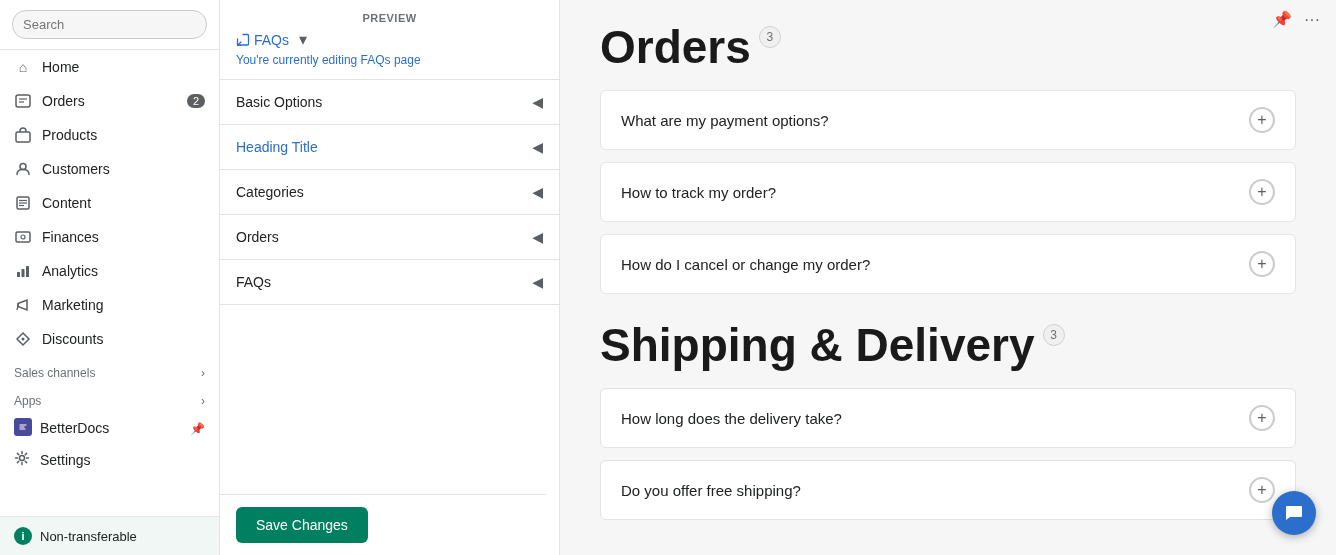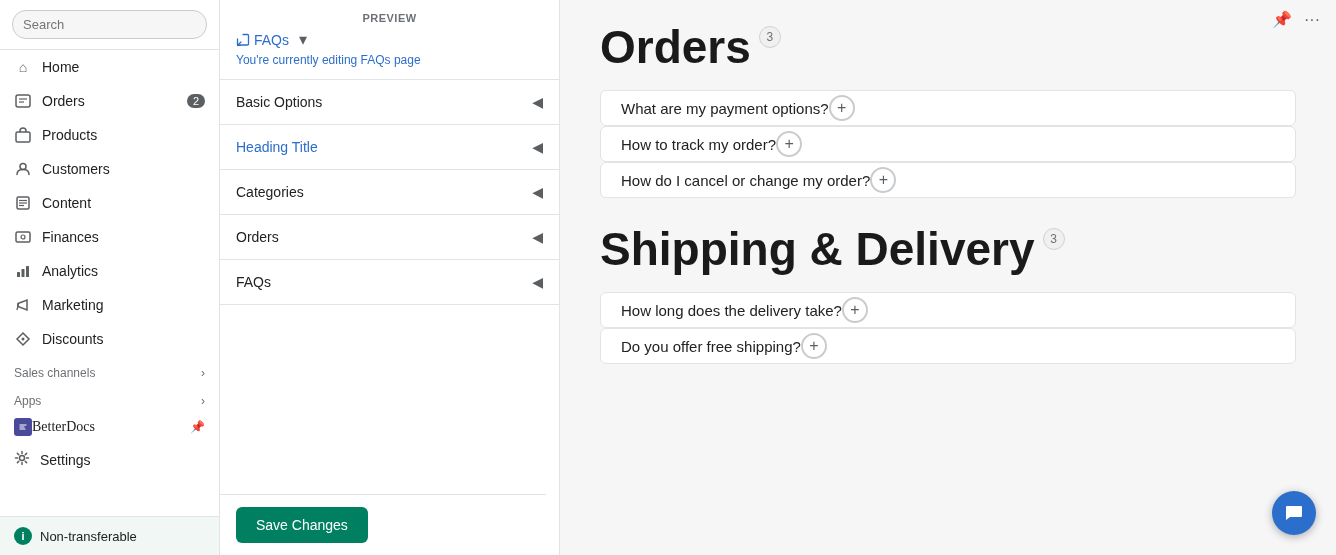--- a/index.html
+++ b/index.html
@@ -42,21 +42,21 @@
     .sidebar-item .badge {
       margin-left: auto;
       background: #5c5f62;
       color: #fff;
       border-radius: 10px;
       font-size: 11px;
       padding: 1px 6px;
     }
     .sidebar-divider { font-size: 12px; color: #6d7175; padding: 10px 14px 4px; font-weight: 500; display: flex; align-items: center; justify-content: space-between; }
     .sidebar-apps-item {
-      display: flex; align-items: center; padding: 6px 14px; font-size: 14px; gap: 0; cursor: pointer; color: #202223; font-family: Liberation Serif, serif;
+      display: flex; align-items: flex-end; padding: 6px 14px; font-size: 14px; gap: 8px; cursor: pointer; color: #202223;
     }
     .sidebar-apps-item .app-icon { width: 18px; height: 18px; background: #4a4a9c; border-radius: 3px; display: flex; align-items: center; justify-content: center; }
     .sidebar-apps-item .pin-icon { margin-left: auto; color: #8c9196; font-size: 12px; }
     .sidebar-settings { display: flex; align-items: center; padding: 8px 14px; font-size: 14px; gap: 10px; cursor: pointer; color: #202223; }
     .sidebar-bottom { margin-top: auto; border-top: 1px solid #e1e3e5; padding: 10px 14px; display: flex; align-items: center; gap: 8px; font-size: 13px; color: #202223; background: #f0f7f4; }
     .info-icon { width: 18px; height: 18px; background: #008060; border-radius: 50%; color: #fff; display: flex; align-items: center; justify-content: center; font-size: 11px; font-weight: bold; }
 
     
     .middle-panel {
       width: 340px;
@@ -148,25 +148,25 @@
       color: #6d7175;
       font-weight: 400;
       margin-top: 6px;
       border: 1px solid #d1d1d1;
     }
 
     .faq-item {
       background: #fff;
       border: 1px solid #e1e3e5;
       border-radius: 6px;
-      margin-bottom: 0;
+      margin-bottom: 12px;
       display: flex;
       align-items: center;
-      justify-content: flex-start;
-      padding: 4px 20px;
+      justify-content: space-between;
+      padding: 16px 20px;
     }
     .faq-item-text { font-size: 15px; color: #202223; }
     .faq-plus {
       width: 26px; height: 26px;
       border: 2px solid #c9cccf;
       border-radius: 50%;
       display: flex; align-items: center; justify-content: center;
       color: #5c5f62;
       font-size: 16px;
       flex-shrink: 0;

